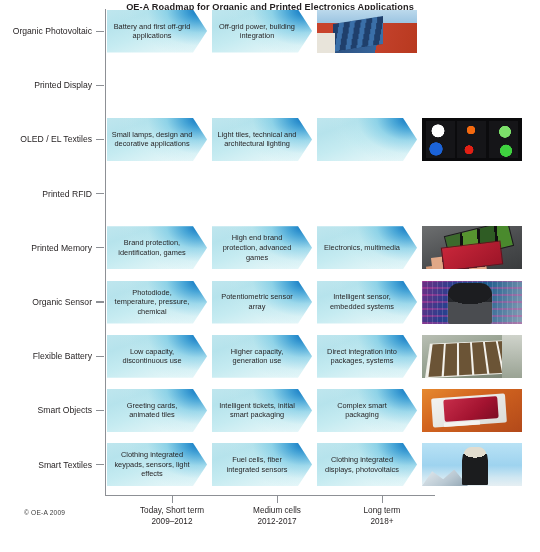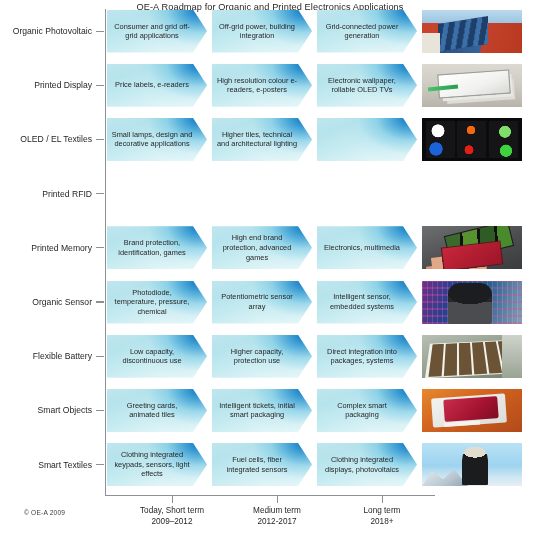--- a/index.html
+++ b/index.html
@@ -17,21 +17,21 @@
   }
 
   
   .title {
     position: absolute;
     top: 2px;
     left: 0;
     width: 540px;
     text-align: center;
     font-size: 9.2px;
-    font-weight: normal;
+    font-weight: bold;
     letter-spacing: 0.1px;
     color: #231f20;
   }
 
   
   .chart {
     position: absolute;
     left: 0;
     top: 4px;
     width: 456px;
@@ -429,69 +429,48 @@
   <div class="axis-x"></div>
 
   <div class="rows">
 
     <div class="row">
       <div class="row-label">Organic Photovoltaic</div>
       <div class="tick-y"></div>
       <div class="cells">
         <div class="cell">
           <div class="arrow-bg"></div>
-          <div class="cell-text">Consumer and grid off-grid applications</div>
+          <div class="cell-text">Battery and first off-grid applications</div>
         </div>
         <div class="cell">
           <div class="arrow-bg"></div>
           <div class="cell-text">Off-grid power, building integration</div>
-        </div>
-        <div class="cell">
-          <div class="arrow-bg"></div>
-          <div class="cell-text">Grid-connected power generation</div>
         </div>
         <div class="photo">
             <div class="ph ph-solar"></div>
           </div>
       </div>
     </div>
 
     <div class="row">
       <div class="row-label">Printed Display</div>
       <div class="tick-y"></div>
+    </div>
+
+    <div class="row">
+      <div class="row-label">OLED / EL Textiles</div>
+      <div class="tick-y"></div>
       <div class="cells">
         <div class="cell">
           <div class="arrow-bg"></div>
-          <div class="cell-text">Price labels, e-readers</div>
-        </div>
-        <div class="cell">
-          <div class="arrow-bg"></div>
-          <div class="cell-text">High resolution colour e-readers, e-posters</div>
-        </div>
-        <div class="cell">
-          <div class="arrow-bg"></div>
-          <div class="cell-text">Electronic wallpaper, rollable OLED TVs</div>
-        </div>
-        <div class="photo">
-            <div class="ph ph-epaper"></div>
-          </div>
-      </div>
-    </div>
-
-    <div class="row">
-      <div class="row-label">OLED / EL Textiles</div>
-      <div class="tick-y"></div>
-      <div class="cells">
-        <div class="cell">
-          <div class="arrow-bg"></div>
           <div class="cell-text">Small lamps, design and decorative applications</div>
         </div>
         <div class="cell">
           <div class="arrow-bg"></div>
-          <div class="cell-text">Higher tiles, technical and architectural lighting</div>
+          <div class="cell-text">Light tiles, technical and architectural lighting</div>
         </div>
         <div class="cell">
           <div class="arrow-bg"></div>
         </div>
         <div class="photo">
             <div class="ph ph-oled"></div>
           </div>
       </div>
     </div>
 
@@ -547,21 +526,21 @@
     <div class="row">
       <div class="row-label">Flexible Battery</div>
       <div class="tick-y"></div>
       <div class="cells">
         <div class="cell">
           <div class="arrow-bg"></div>
           <div class="cell-text">Low capacity, discontinuous use</div>
         </div>
         <div class="cell">
           <div class="arrow-bg"></div>
-          <div class="cell-text">Higher capacity, protection use</div>
+          <div class="cell-text">Higher capacity, generation use</div>
         </div>
         <div class="cell">
           <div class="arrow-bg"></div>
           <div class="cell-text">Direct integration into packages, systems</div>
         </div>
         <div class="photo">
             <div class="ph ph-battery"></div>
           </div>
       </div>
     </div>
@@ -617,21 +596,21 @@
     <div class="x-tick" style="left:277px"></div>
     <div class="x-tick" style="left:382px"></div>
   </div>
 
   <div class="x-labels">
     <div class="x-label" style="left:107px">
       <span>Today, Short term</span>
       <span class="l2">2009–2012</span>
     </div>
     <div class="x-label" style="left:212px">
-      <span>Medium term</span>
+      <span>Medium cells</span>
       <span class="l2">2012-2017</span>
     </div>
     <div class="x-label" style="left:317px">
       <span>Long term</span>
       <span class="l2">2018+</span>
     </div>
   </div>
 
   <div class="copyright">© OE-A 2009</div>
 

